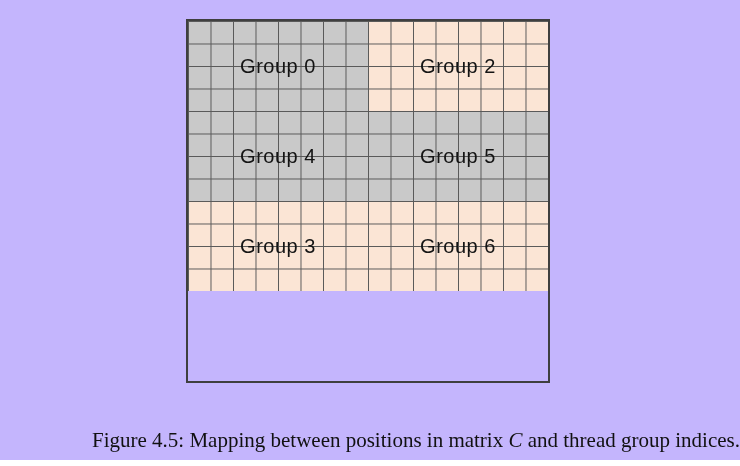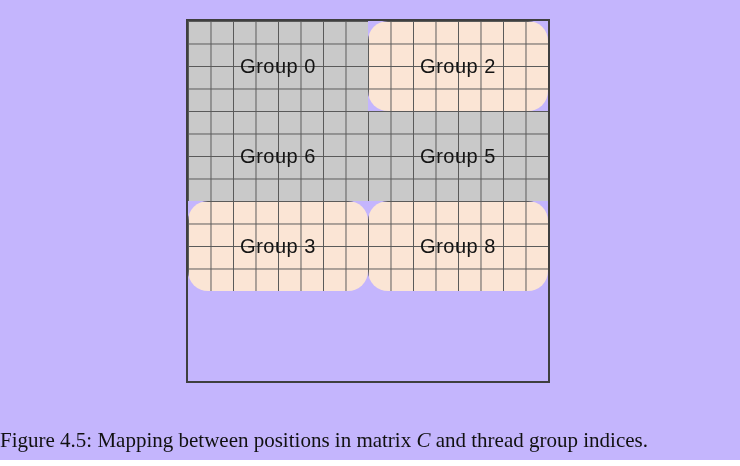--- a/index.html
+++ b/index.html
@@ -33,34 +33,34 @@
     display: flex;
     align-items: center;
     justify-content: center;
     
     background-image:
       linear-gradient(to right, var(--grid-line, #595959) 0, var(--grid-line, #595959) 1px, transparent 1px),
       linear-gradient(to bottom, var(--grid-line, #595959) 0, var(--grid-line, #595959) 1px, transparent 1px);
     background-size: 22.5px 22.5px;
   }
   .block[data-color="gray"]  { background-color: var(--gray, #c9c9c9); }
-  .block[data-color="peach"] { background-color: var(--peach, #fbe5d5); border-radius: 20px; }
+  .block[data-color="peach"] { background-color: var(--peach, #fbe5d5); }
   .block-label {
     position: relative;
     font-size: 20px;
     color: #141414;
     letter-spacing: 0.5px;
     white-space: nowrap;
   }
   .caption {
     position: absolute;
     left: 0;
     right: 0;
     top: 428px;
-    text-align: left;
+    text-align: right;
     font-family: "Liberation Serif", serif;
     font-size: 21px;
     color: #111111;
     white-space: nowrap;
   }
   .caption .math {
     font-style: italic;
     font-family: "Liberation Serif", serif;
   }
 </style>
@@ -70,30 +70,30 @@
 <div class="page">
 
   <div class="grid">
     <div class="block" data-color="gray">
       <span class="block-label">Group 0</span>
     </div>
     <div class="block" data-color="peach">
       <span class="block-label">Group 2</span>
     </div>
     <div class="block" data-color="gray">
-      <span class="block-label">Group 6</span>
+      <span class="block-label">Group 4</span>
     </div>
     <div class="block" data-color="gray">
       <span class="block-label">Group 5</span>
     </div>
     <div class="block" data-color="peach">
       <span class="block-label">Group 3</span>
     </div>
     <div class="block" data-color="peach">
-      <span class="block-label">Group 8</span>
+      <span class="block-label">Group 6</span>
     </div>
   </div>
 
   <div class="caption">
     <span>Figure 4.5: Mapping between positions in matrix</span>
     <span class="math">C</span>
     <span>and thread group indices.</span>
   </div>
 
 </div>

